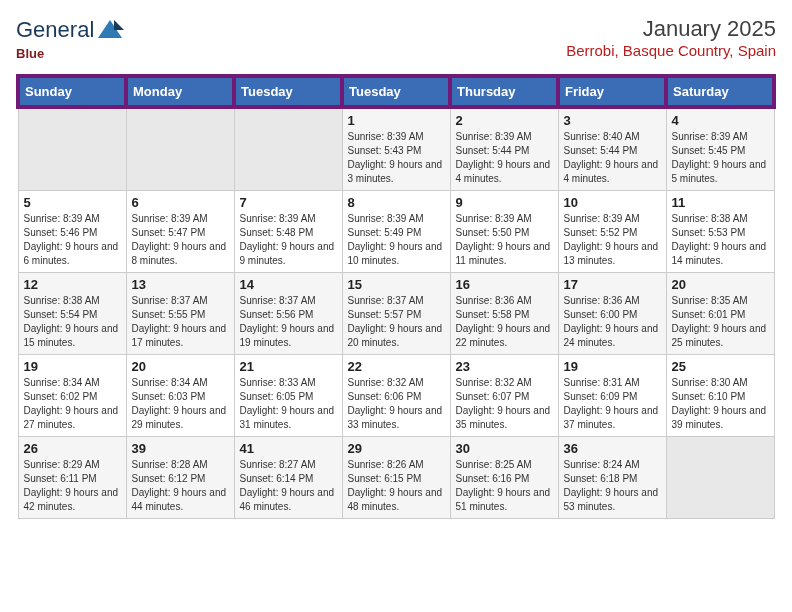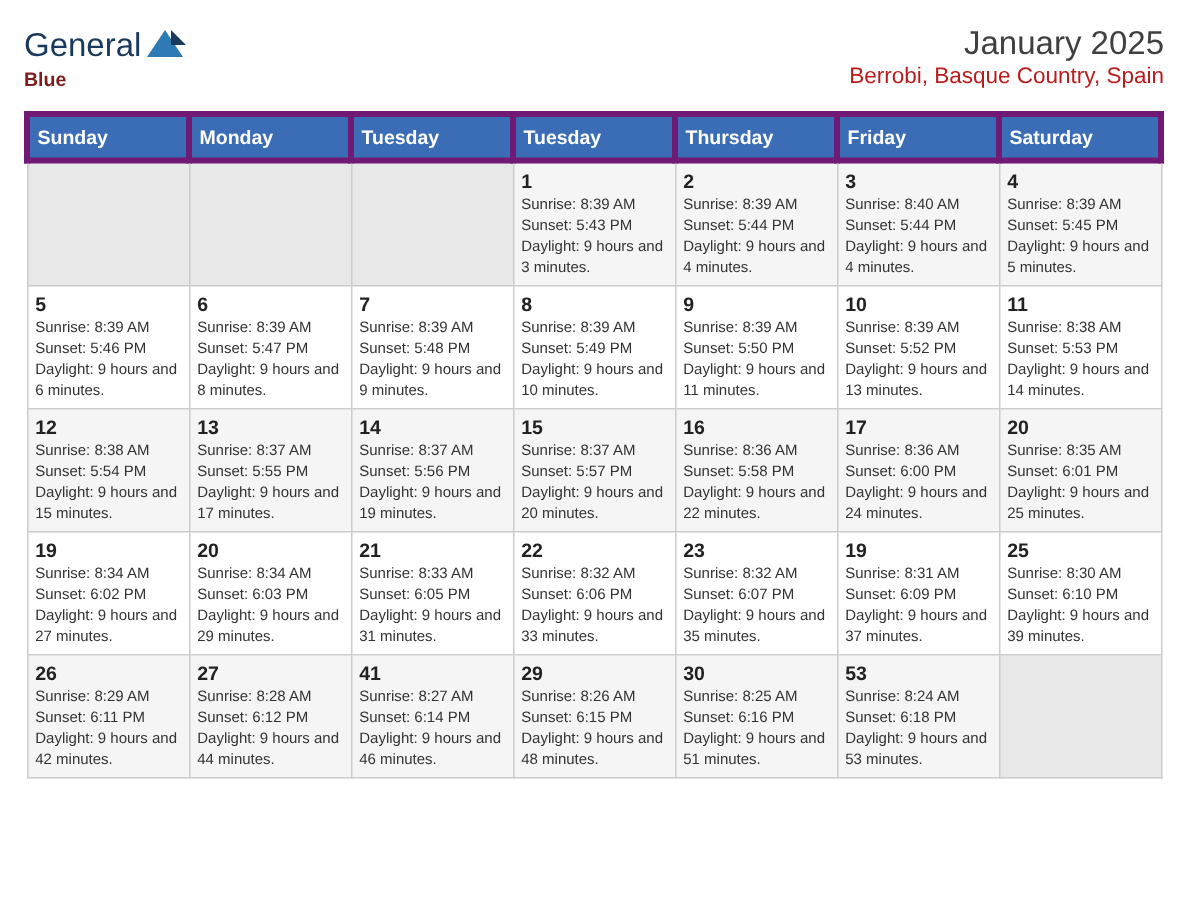--- a/index.html
+++ b/index.html
@@ -234,35 +234,35 @@
           <div class="day-number">25</div>
           <div class="day-info">Sunrise: 8:30 AM<br>Sunset: 6:10 PM<br>Daylight: 9 hours and 39 minutes.</div>
         </td>
       </tr>
       <tr>
         <td>
           <div class="day-number">26</div>
           <div class="day-info">Sunrise: 8:29 AM<br>Sunset: 6:11 PM<br>Daylight: 9 hours and 42 minutes.</div>
         </td>
         <td>
-          <div class="day-number">27</div>
+          <div class="day-number">39</div>
           <div class="day-info">Sunrise: 8:28 AM<br>Sunset: 6:12 PM<br>Daylight: 9 hours and 44 minutes.</div>
         </td>
         <td>
           <div class="day-number">41</div>
           <div class="day-info">Sunrise: 8:27 AM<br>Sunset: 6:14 PM<br>Daylight: 9 hours and 46 minutes.</div>
         </td>
         <td>
           <div class="day-number">29</div>
           <div class="day-info">Sunrise: 8:26 AM<br>Sunset: 6:15 PM<br>Daylight: 9 hours and 48 minutes.</div>
         </td>
         <td>
           <div class="day-number">30</div>
           <div class="day-info">Sunrise: 8:25 AM<br>Sunset: 6:16 PM<br>Daylight: 9 hours and 51 minutes.</div>
         </td>
         <td>
-          <div class="day-number">53</div>
+          <div class="day-number">36</div>
           <div class="day-info">Sunrise: 8:24 AM<br>Sunset: 6:18 PM<br>Daylight: 9 hours and 53 minutes.</div>
         </td>
         <td class="empty-cell"></td>
       </tr>
     </tbody>
 </table>
 
 </body></html>

